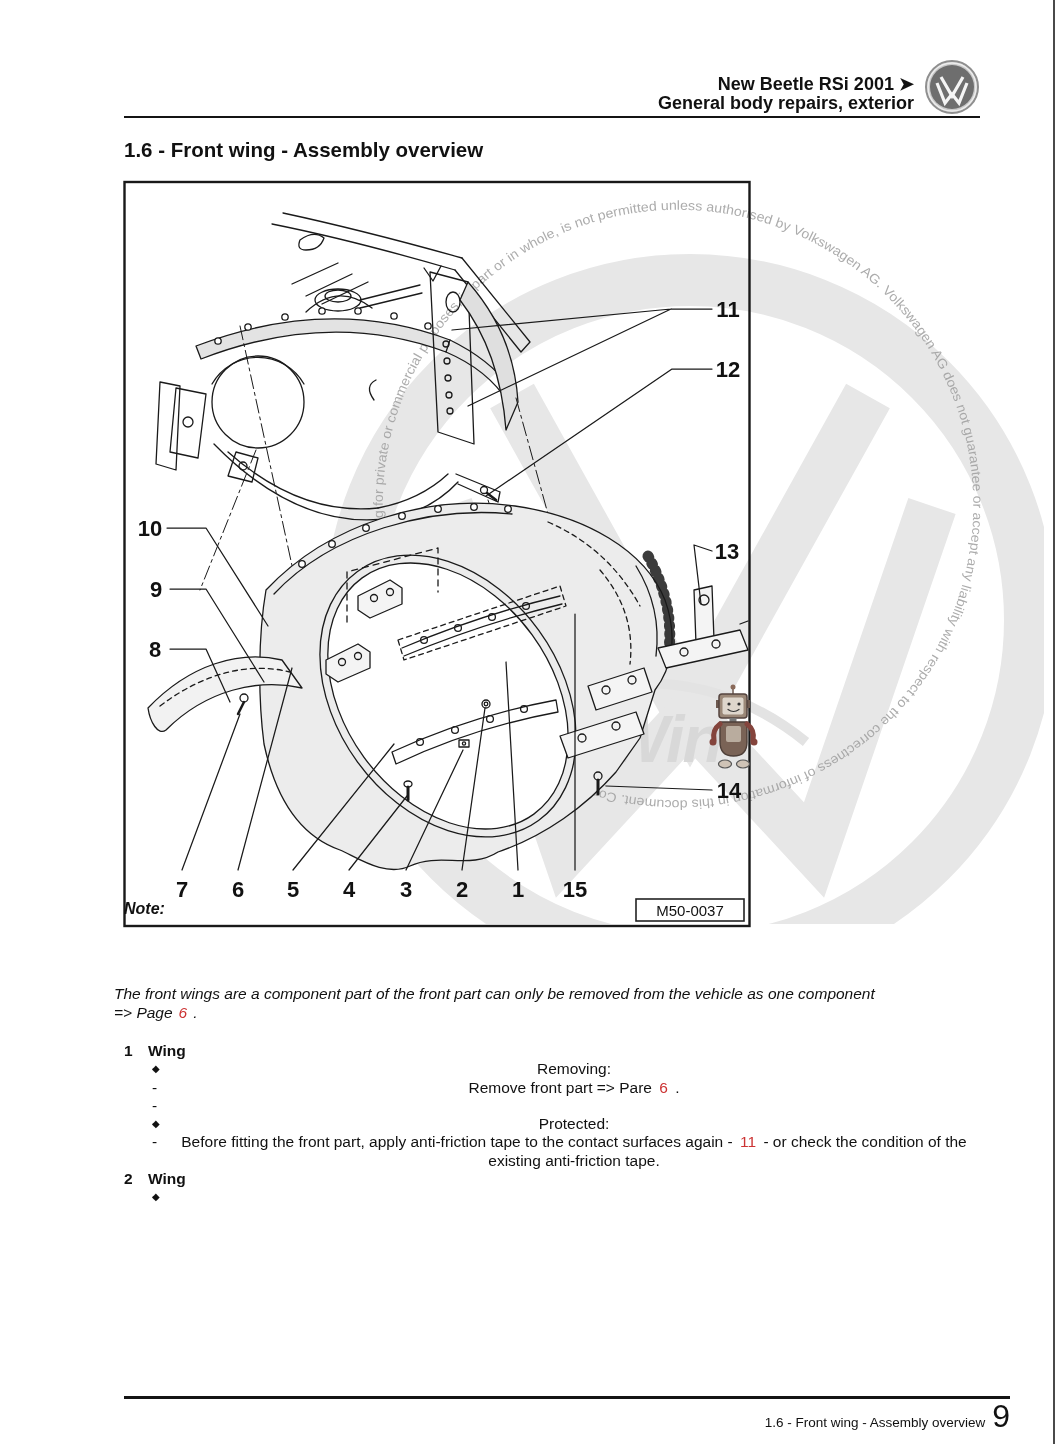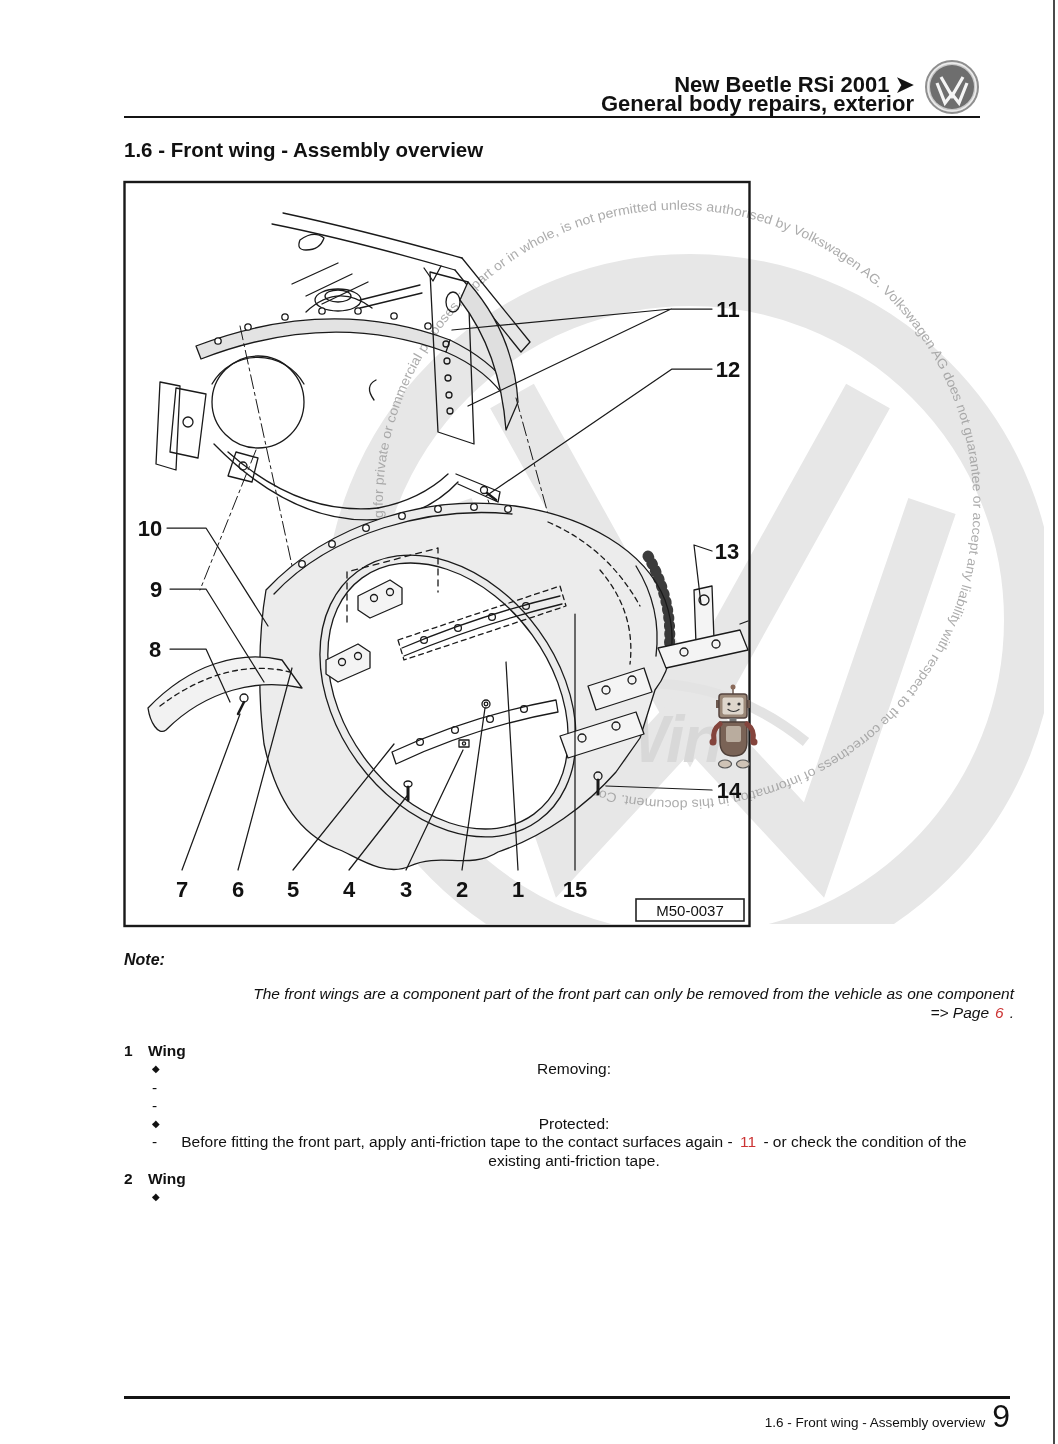--- a/index.html
+++ b/index.html
@@ -3,29 +3,29 @@
 <meta charset="utf-8">
 <style>
   html,body{margin:0;padding:0;}
   body{
     width:1058px;height:1444px;position:relative;background:#ffffff;
     font-family:"Liberation Sans",sans-serif;color:#111;overflow:hidden;
   }
   .abs{position:absolute;}
   
   .header-block{top:75px;left:124px;width:790px;text-align:right;
-    font-weight:bold;font-size:22px;line-height:19px;}
+    font-weight:bold;font-size:18px;line-height:19px;}
   .header-rule{left:124px;top:116px;width:856px;height:2.4px;background:#141414;}
   .page-title{left:124px;top:138px;font-size:20.5px;font-weight:bold;}
   
   #figsvg{left:0;top:0;z-index:1;}
   .txtlayer{z-index:2;}
   
-  .note-label{left:124px;top:951px;font-size:16px;font-weight:bold;font-style:italic;}
-  .note-body{left:128px;top:985px;width:886px;font-size:15.5px;line-height:18.5px;font-style:italic;text-align:right;}
+  .note-label{left:124px;top:900px;font-size:16px;font-weight:bold;font-style:italic;}
+  .note-body{left:114px;top:985px;width:886px;font-size:15.5px;line-height:18.5px;font-style:italic;}
   .ref{color:#cc3333;}
   .note-body .ref{margin:0 6px;}
   
   .parts-list{left:124px;top:1042px;width:886px;font-size:15.5px;line-height:18.3px;}
   .item-head{display:flex;font-weight:bold;}
   .item-head .inum{width:24px;}
   .entry{display:flex;}
   .entry .bullet{width:24px;margin-left:28px;flex:0 0 24px;}
   .entry .bullet.diamond{font-size:10px;}
   .entry .etext{width:796px;text-align:center;}
@@ -306,20 +306,21 @@
     <div class="item-head">
       <span class="inum">1</span>
       <span>Wing</span>
     </div>
     <div class="entry">
       <span class="bullet diamond">◆</span>
       <span class="etext"><span>Removing:</span></span>
     </div>
     <div class="entry">
       <span class="bullet">-</span>
+      <span class="etext"><span>Remove front part =&gt; Pare </span><span class="ref">6</span><span> .</span></span>
     </div>
     <div class="entry">
       <span class="bullet">-</span>
     </div>
     <div class="entry">
       <span class="bullet diamond">◆</span>
       <span class="etext"><span>Protected:</span></span>
     </div>
     <div class="entry">
       <span class="bullet">-</span>

